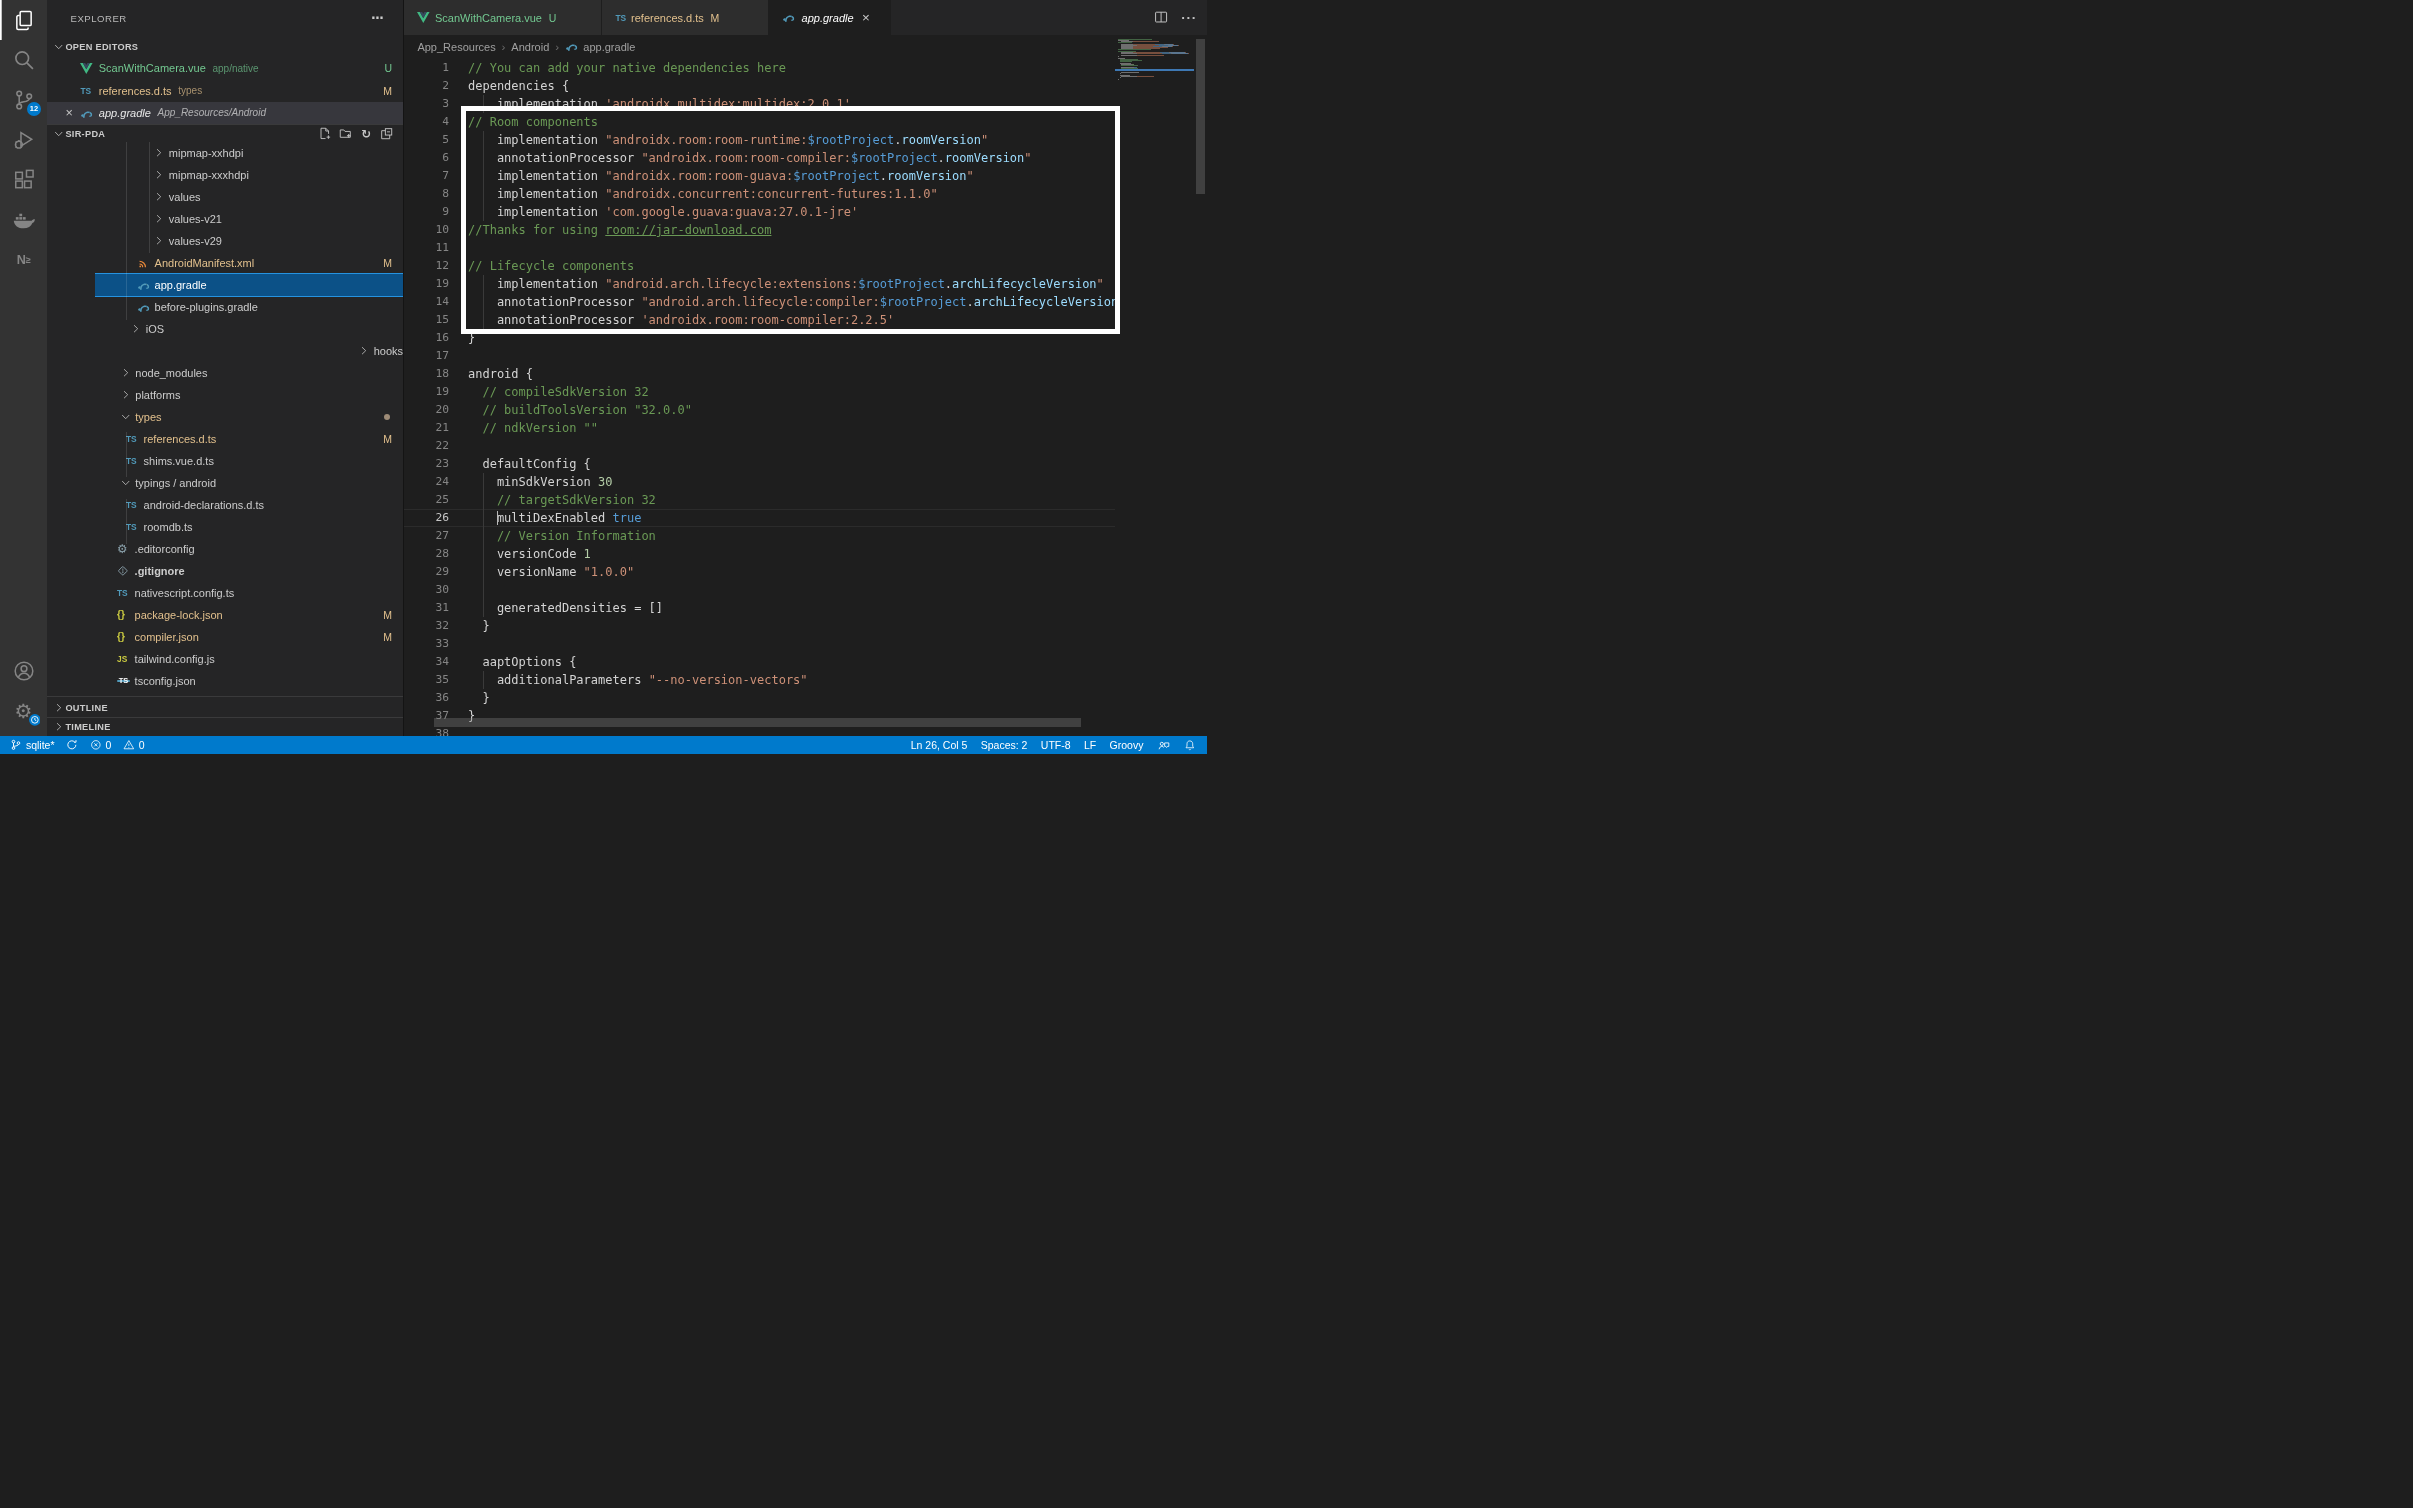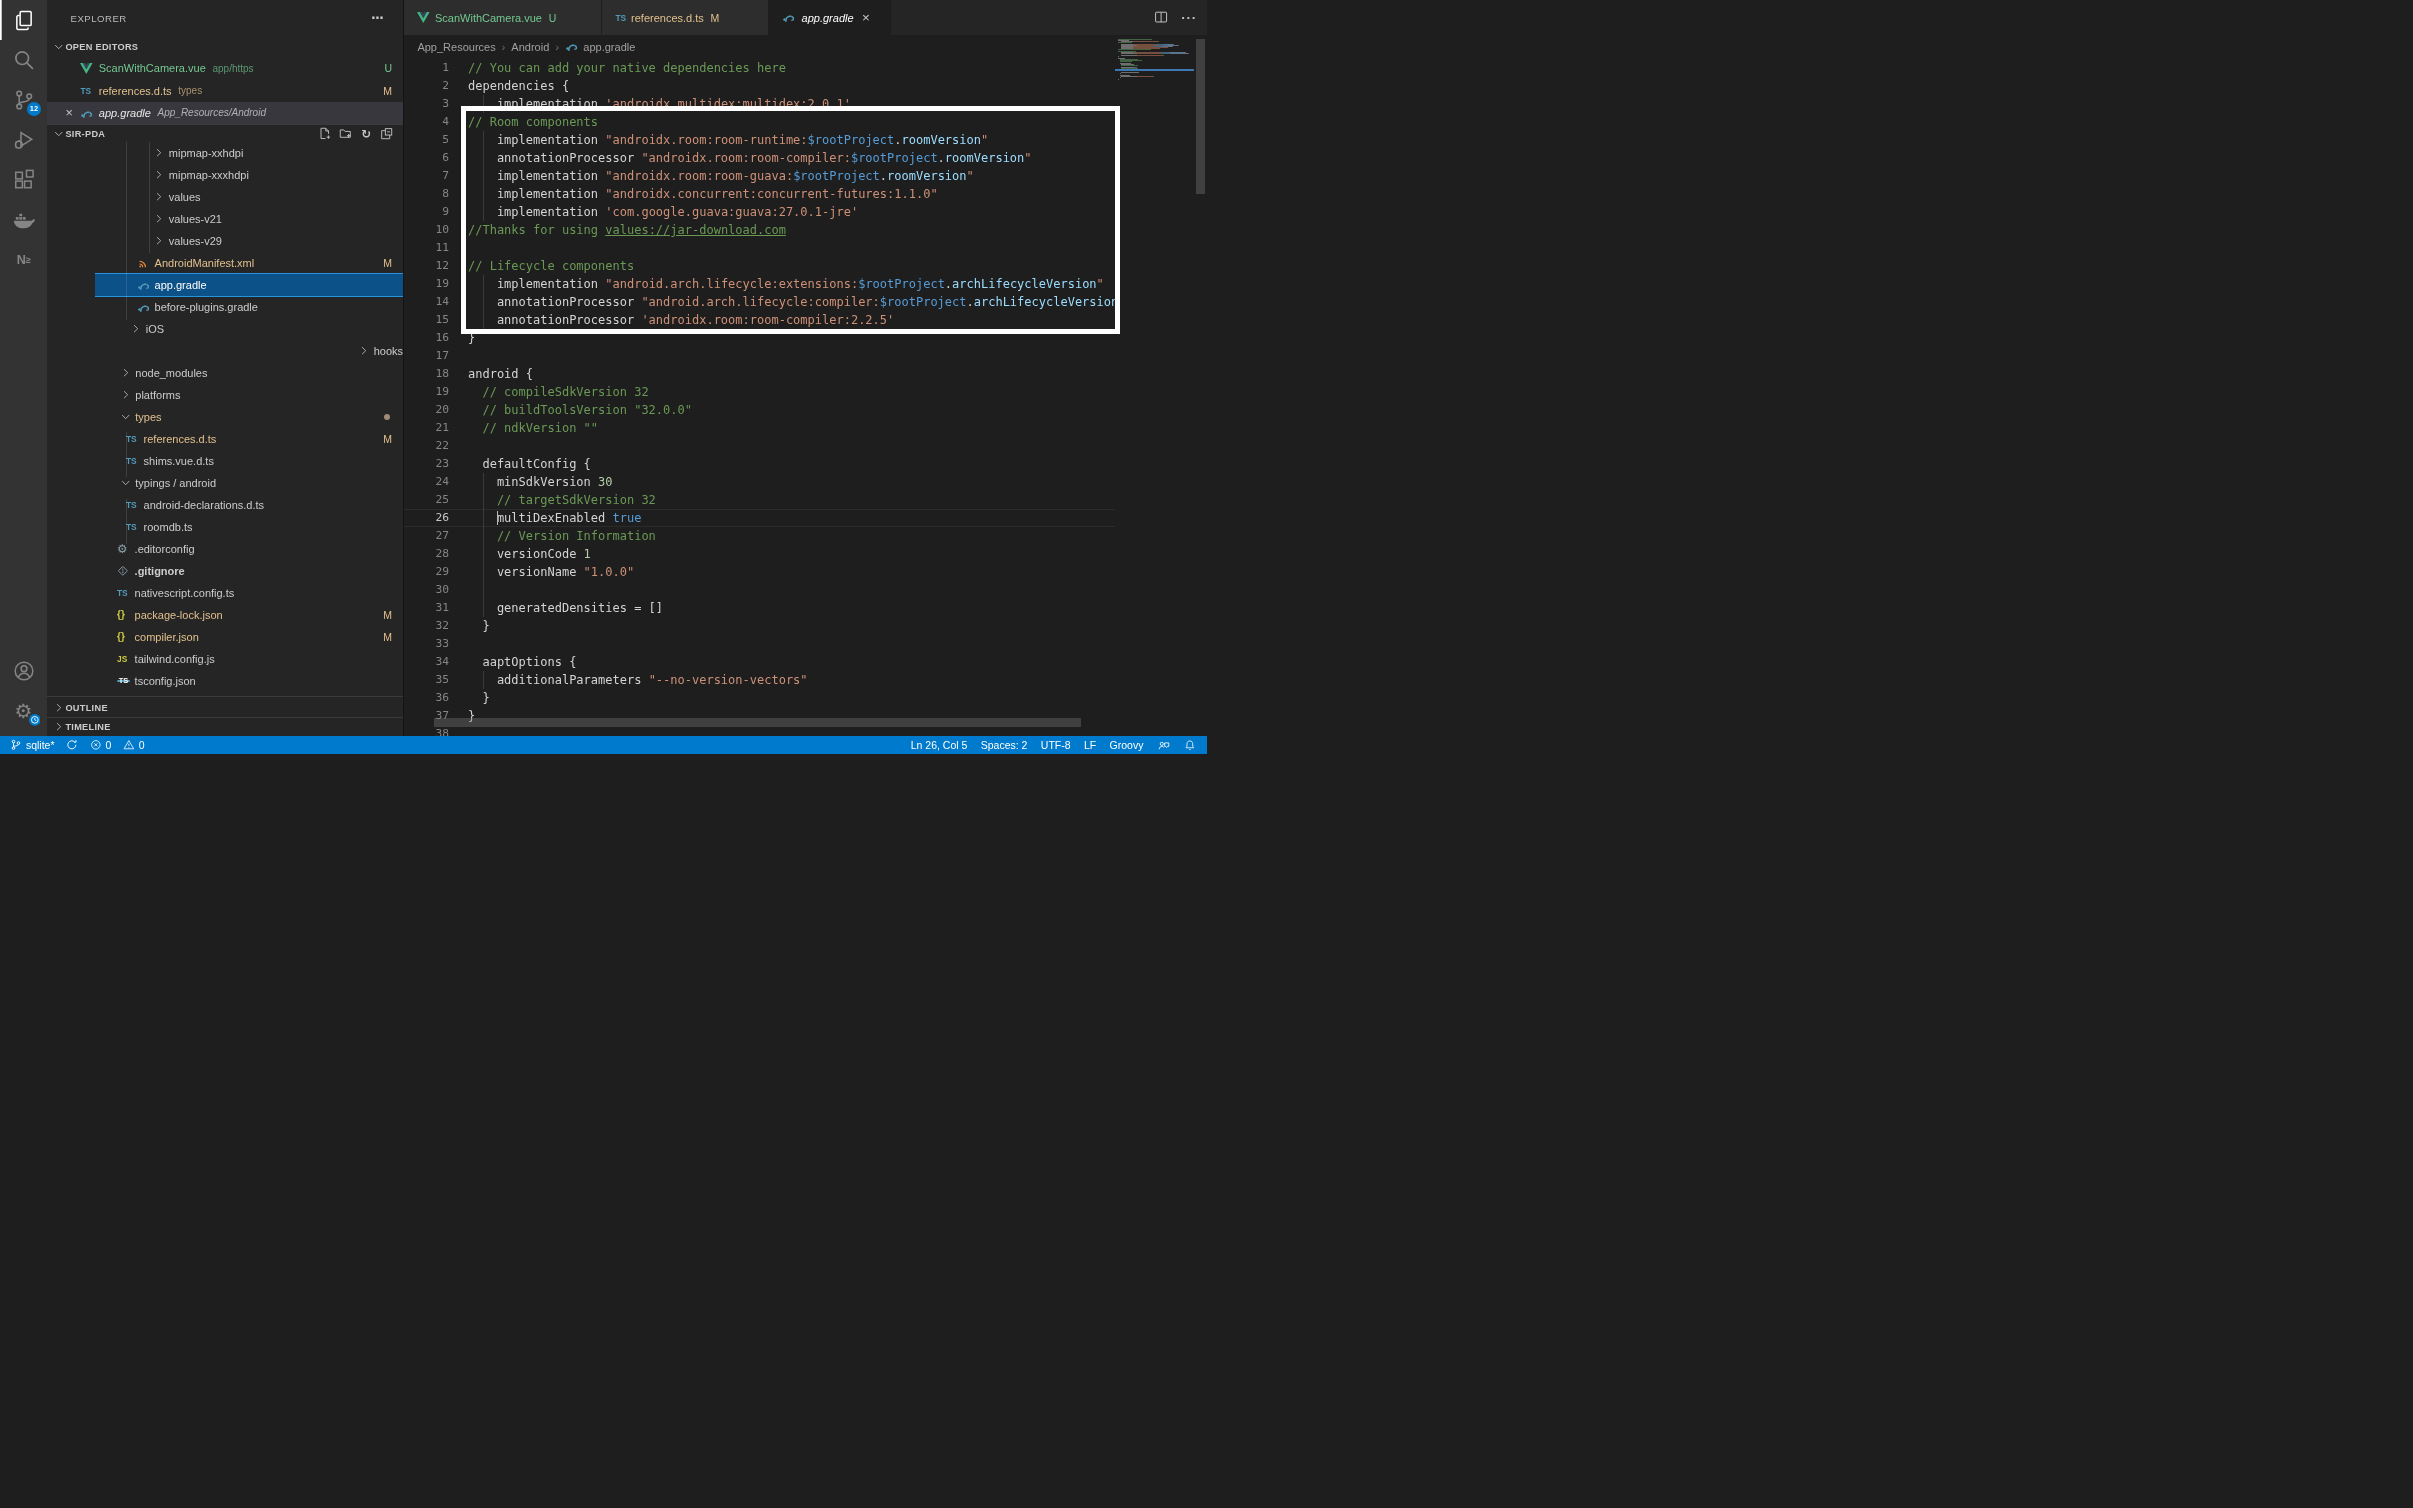--- a/index.html
+++ b/index.html
@@ -185,21 +185,21 @@
   <div class="oe-list" id="oe-list">
       <div class="oe-row">
         <span class="oe-spacer"></span>
         <span class="oe-icon" style="display: inline-flex; line-height: 0;">
           <svg width="12.6" height="11" viewBox="0 0 16 14">
             <path d="M0 0 L8 14 L16 0 H12.4 L8 7.8 L3.6 0 Z" fill="#41b883"></path>
             <path d="M3.6 0 L8 7.8 L12.4 0 H9.4 L8 2.6 L6.6 0 Z" fill="#35495e"></path>
           </svg>
         </span>
         <span class="oe-label" style="color: rgb(115, 201, 145);">ScanWithCamera.vue</span>
-        <span class="oe-desc" style="color: rgb(115, 201, 145);">app/https</span>
+        <span class="oe-desc" style="color: rgb(115, 201, 145);">app/native</span>
         <span class="oe-badge" style="color: rgb(115, 201, 145);">U</span>
       </div>
       <div class="oe-row">
         <span class="oe-spacer"></span>
         <span class="oe-icon" style="display: inline-flex; line-height: 0;">
           <span class="fi fi-ts">TS</span>
         </span>
         <span class="oe-label" style="color: rgb(226, 192, 141);">references.d.ts</span>
         <span class="oe-desc" style="color: rgb(226, 192, 141);">types</span>
         <span class="oe-badge" style="color: rgb(226, 192, 141);">M</span>
@@ -534,21 +534,21 @@
 <div class="code" id="code">
     <div class="line"><span class="num">1</span><span class="txt"><span class="tk-c">// You can add your native dependencies here</span></span></div>
     <div class="line"><span class="num">2</span><span class="txt"><span class="tk-p">dependencies {</span></span></div>
     <div class="line"><div class="iguide"></div><span class="num">3</span><span class="txt"><span class="tk-p">    implementation </span><span class="tk-s">'androidx.multidex:multidex:2.0.1'</span></span></div>
     <div class="line"><span class="num">4</span><span class="txt"><span class="tk-c">// Room components</span></span></div>
     <div class="line"><div class="iguide"></div><span class="num">5</span><span class="txt"><span class="tk-p">    implementation </span><span class="tk-s">"androidx.room:room-runtime:</span><span class="tk-v">$rootProject</span><span class="tk-p">.</span><span class="tk-pr">roomVersion</span><span class="tk-s">"</span></span></div>
     <div class="line"><div class="iguide"></div><span class="num">6</span><span class="txt"><span class="tk-p">    annotationProcessor </span><span class="tk-s">"androidx.room:room-compiler:</span><span class="tk-v">$rootProject</span><span class="tk-p">.</span><span class="tk-pr">roomVersion</span><span class="tk-s">"</span></span></div>
     <div class="line"><div class="iguide"></div><span class="num">7</span><span class="txt"><span class="tk-p">    implementation </span><span class="tk-s">"androidx.room:room-guava:</span><span class="tk-v">$rootProject</span><span class="tk-p">.</span><span class="tk-pr">roomVersion</span><span class="tk-s">"</span></span></div>
     <div class="line"><div class="iguide"></div><span class="num">8</span><span class="txt"><span class="tk-p">    implementation </span><span class="tk-s">"androidx.concurrent:concurrent-futures:1.1.0"</span></span></div>
     <div class="line"><div class="iguide"></div><span class="num">9</span><span class="txt"><span class="tk-p">    implementation </span><span class="tk-s">'com.google.guava:guava:27.0.1-jre'</span></span></div>
-    <div class="line"><span class="num">10</span><span class="txt"><span class="tk-c">//Thanks for using </span><span class="tk-l">values://jar-download.com</span></span></div>
+    <div class="line"><span class="num">10</span><span class="txt"><span class="tk-c">//Thanks for using </span><span class="tk-l">room://jar-download.com</span></span></div>
     <div class="line"><span class="num">11</span><span class="txt"></span></div>
     <div class="line"><span class="num">12</span><span class="txt"><span class="tk-c">// Lifecycle components</span></span></div>
     <div class="line"><div class="iguide"></div><span class="num">19</span><span class="txt"><span class="tk-p">    implementation </span><span class="tk-s">"android.arch.lifecycle:extensions:</span><span class="tk-v">$rootProject</span><span class="tk-p">.</span><span class="tk-pr">archLifecycleVersion</span><span class="tk-s">"</span></span></div>
     <div class="line"><div class="iguide"></div><span class="num">14</span><span class="txt"><span class="tk-p">    annotationProcessor </span><span class="tk-s">"android.arch.lifecycle:compiler:</span><span class="tk-v">$rootProject</span><span class="tk-p">.</span><span class="tk-pr">archLifecycleVersion</span></span></div>
     <div class="line"><div class="iguide"></div><span class="num">15</span><span class="txt"><span class="tk-p">    annotationProcessor </span><span class="tk-s">'androidx.room:room-compiler:2.2.5'</span></span></div>
     <div class="line"><span class="num">16</span><span class="txt"><span class="tk-p">}</span></span></div>
     <div class="line"><span class="num">17</span><span class="txt"></span></div>
     <div class="line"><span class="num">18</span><span class="txt"><span class="tk-p">android {</span></span></div>
     <div class="line"><span class="num">19</span><span class="txt"><span class="tk-c">  // compileSdkVersion 32</span></span></div>
     <div class="line"><span class="num">20</span><span class="txt"><span class="tk-c">  // buildToolsVersion "32.0.0"</span></span></div>

